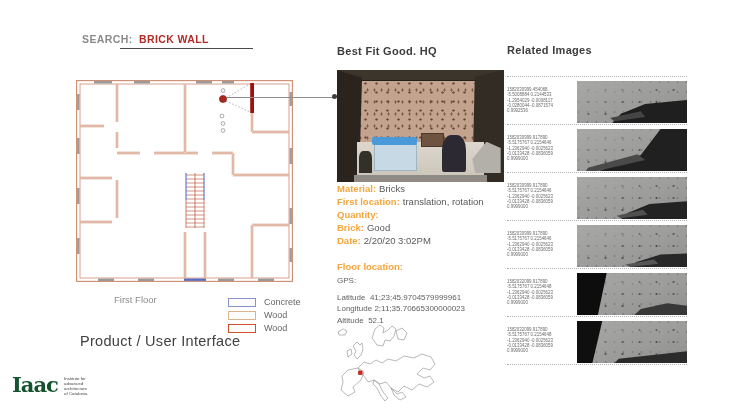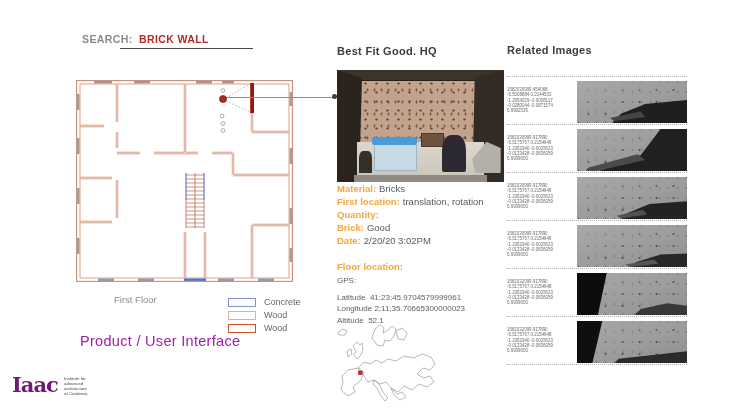--- a/index.html
+++ b/index.html
@@ -12,31 +12,31 @@
   #search-label{color:#8a8a8a;font-weight:bold;}
   #search-query{color:#b32b25;font-weight:bold;margin-left:3px;}
   #search-underline{left:120px;top:48px;width:133px;height:1px;background:#4a4a4a;}
 
   
   #plan{left:76px;top:80px;}
   #connector-line{left:227px;top:97px;width:108px;height:1px;background:#8d8d8d;}
   #connector-dot{left:332px;top:94px;width:5px;height:5px;border-radius:50%;background:#3f3f3f;}
 
   #first-floor{left:82px;top:294px;font-size:9.5px;color:#8b8b8b;padding-left:32px;}
-  #product-label{left:80px;top:333px;font-size:14.5px;color:#a21caf;letter-spacing:.3px;}
+  #product-label{left:80px;top:333px;font-size:14.5px;color:#404040;letter-spacing:.3px;}
 
   
   #legend{left:228px;top:296px;}
   .legend-row{display:flex;align-items:center;height:12px;margin-bottom:1px;}
   .legend-swatch{width:26px;height:7px;background:#fdfdfd;border:1px solid;margin-right:8px;}
   .legend-label{font-size:9px;color:#666;}
 
   
   #logo{left:12px;top:374px;display:flex;align-items:flex-start;}
-  #logo-wordmark{font-family:"DejaVu Serif",serif;font-weight:bold;font-size:21px;line-height:21px;color:#701a75;letter-spacing:-1px;}
+  #logo-wordmark{font-family:"DejaVu Serif",serif;font-weight:bold;font-size:21px;line-height:21px;color:#14532d;letter-spacing:-1px;}
   #logo-sub{margin-left:6px;margin-top:3px;transform:scale(.55);transform-origin:0 0;font-size:8px;line-height:8.5px;color:#444;width:120px;}
 
   
   #bestfit-title{left:337px;top:45px;font-size:11px;font-weight:bold;color:#3c3c3c;letter-spacing:.3px;}
   #photo{left:337px;top:70px;width:167px;height:112px;background:#241f1b;overflow:hidden;}
   #photo .brickwall{position:absolute;left:14%;top:8%;width:73%;height:60%;background-color:#c3a28e;
       background-image:radial-gradient(#5f4734 .8px,transparent 1.7px),radial-gradient(#7a5c44 .6px,transparent 1.3px);
       background-size:11px 9px,7px 12px;background-position:0 0,4px 5px;}
   #photo .beam{position:absolute;left:0;top:0;width:100%;height:9%;background:#3b352b;border-bottom:1px solid #241f18;}
   #photo .panel-left{position:absolute;left:0;top:0;width:15%;height:100%;background:#2b241e;clip-path:polygon(0 0,100% 7%,88% 100%,0 100%);}

